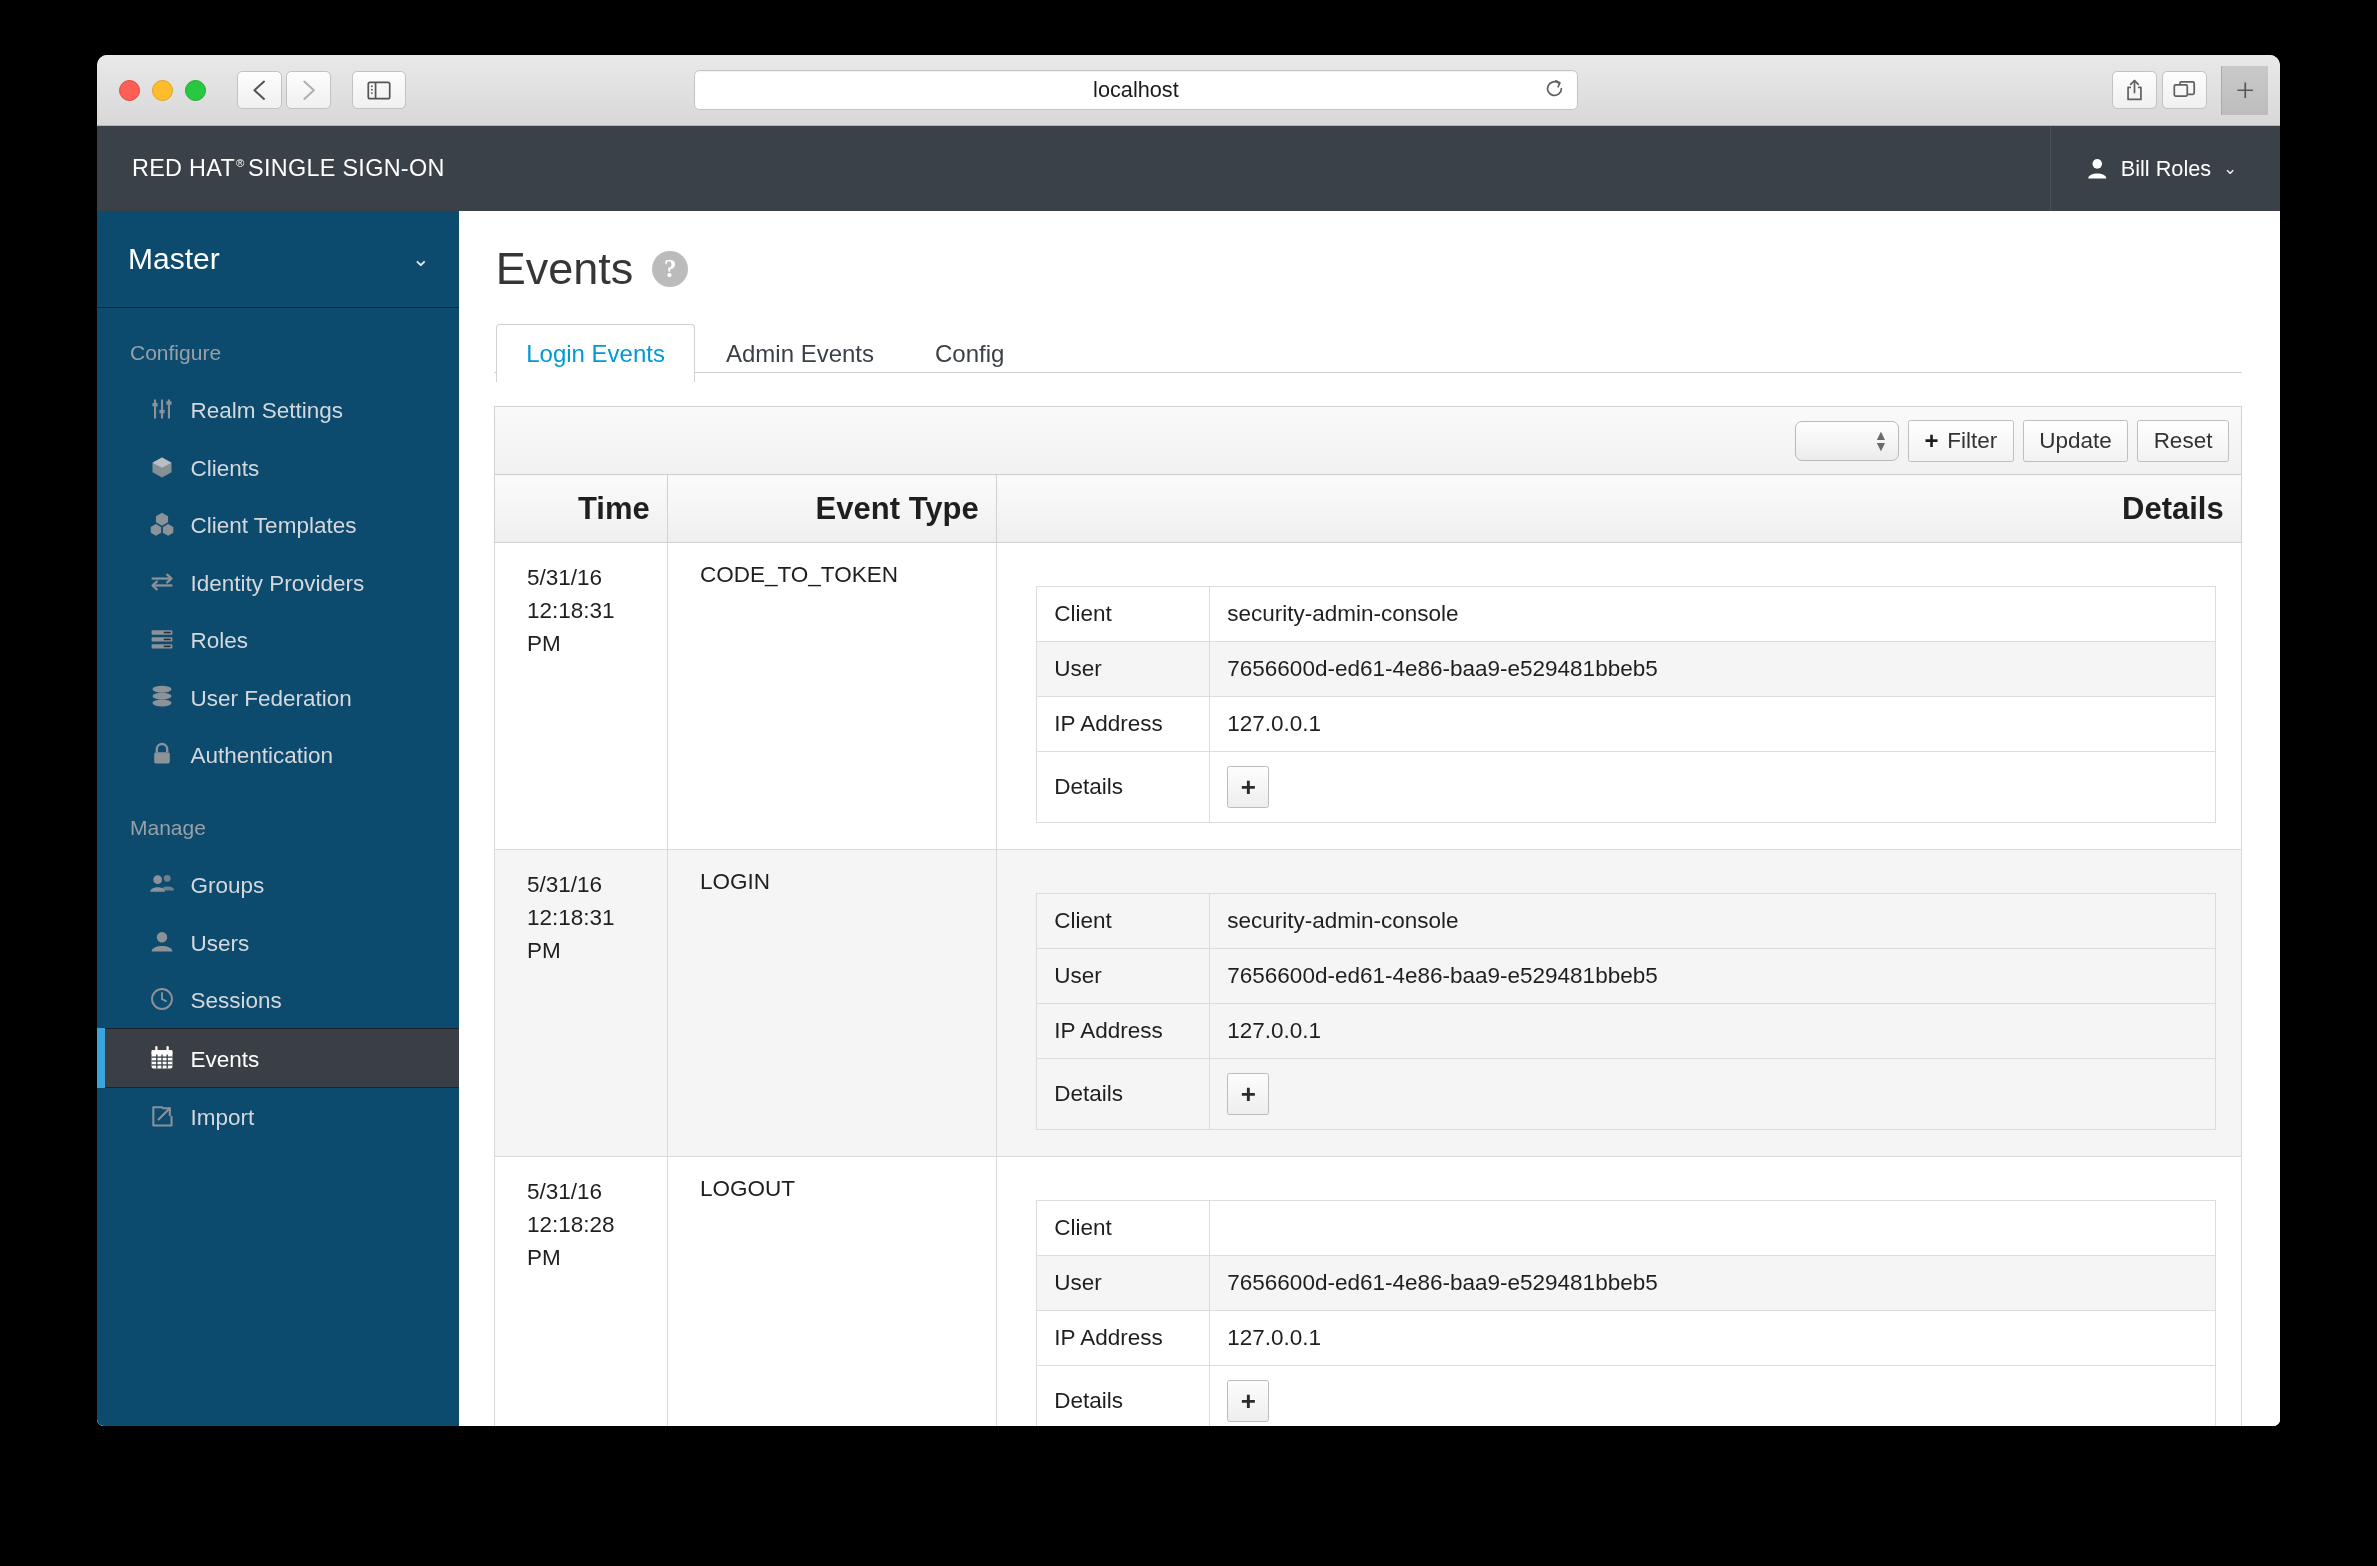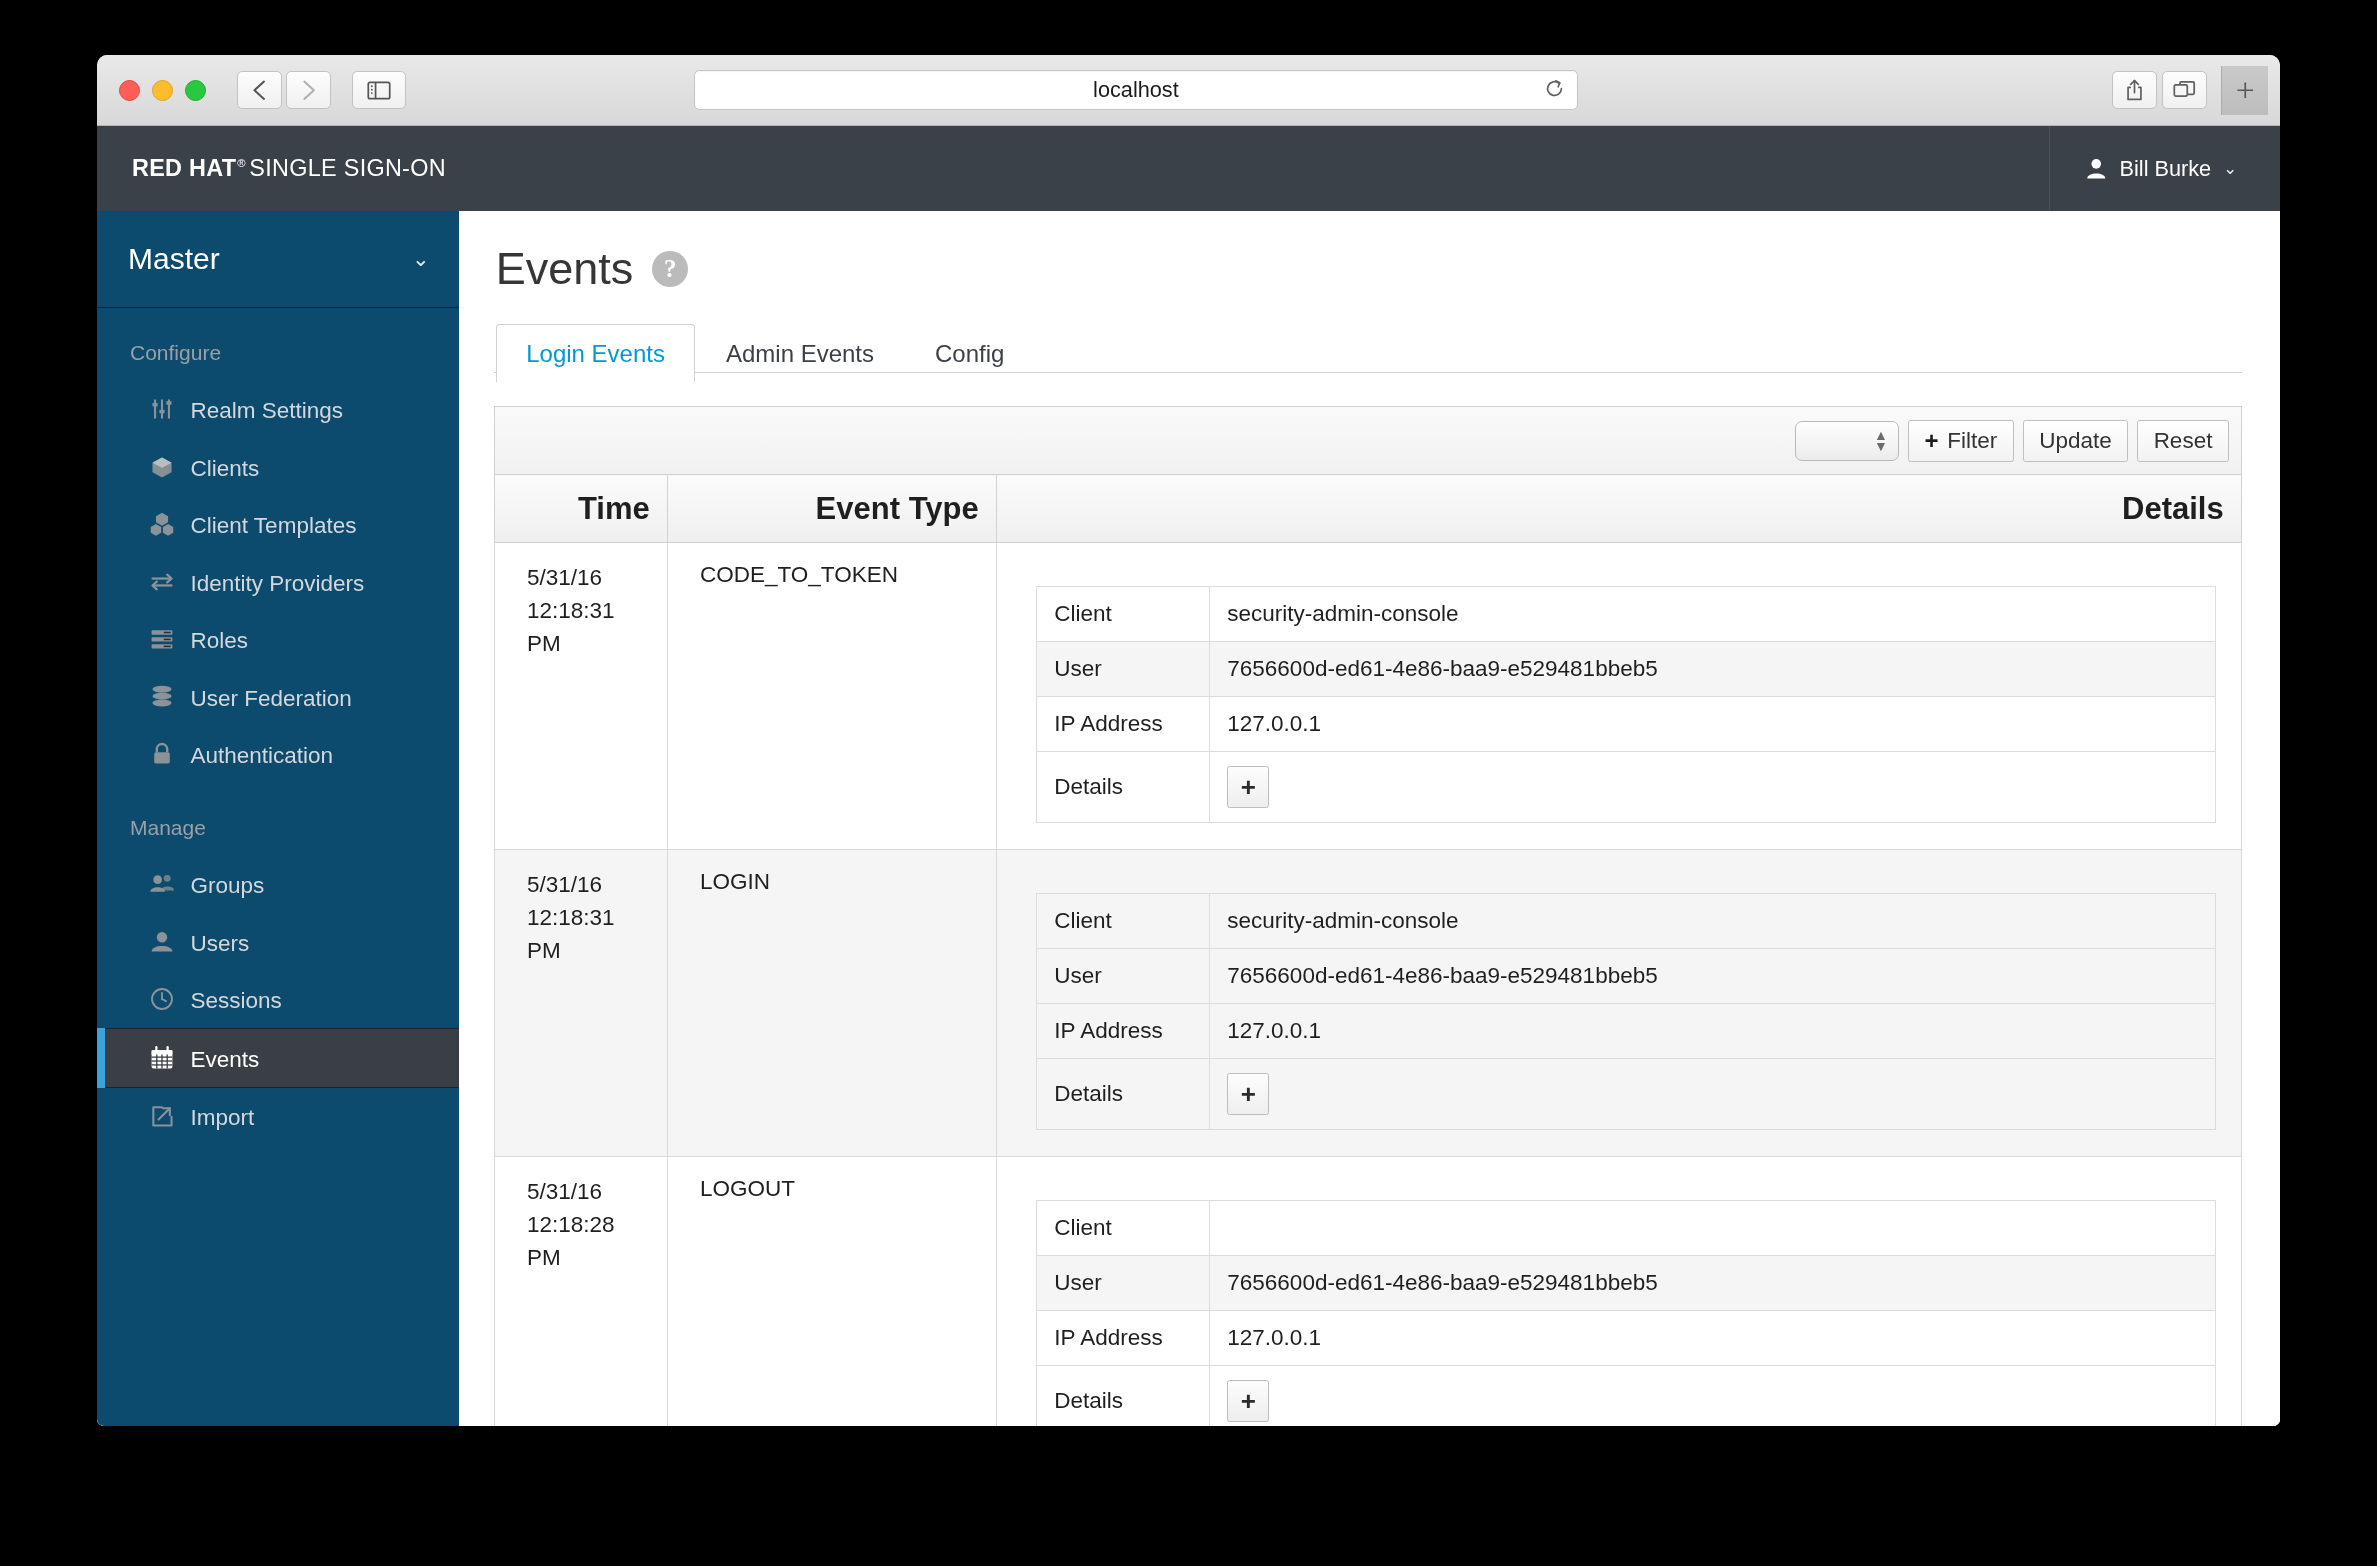--- a/index.html
+++ b/index.html
@@ -107,21 +107,21 @@
     position: relative;
   }
   .brand {
     font-size: 23.4px;
     letter-spacing: 0.3px;
     color: #ffffff;
     font-family: "Liberation Sans", sans-serif;
     display: flex;
     align-items: baseline;
   }
-  .brand .bold { font-weight: bold; }
+  .brand .bold { font-weight: normal; }
   .brand .reg { font-size: 11.3px; position: relative; top: -8.7px; margin: 0 3.5px 0 0.9px; }
   .brand .light { font-weight: normal; }
 
   .user-menu {
     display: flex;
     align-items: center;
     gap: 12px;
     height: 100%;
     padding: 0 43px 0 35px;
     border-left: 0.9px solid #4a5058;
@@ -414,21 +414,21 @@
     <div class="brand">
       <span class="bold">RED HAT</span>
         <span class="reg">®</span>
         <span class="light">SINGLE SIGN-ON</span>
     </div>
     <div class="user-menu">
       <svg width="22.5" height="24" viewBox="0 0 26 28">
         <circle cx="13" cy="8" r="5.6" fill="#ffffff"></circle>
         <path d="M2.5,25 C2.5,17.5 23.5,17.5 23.5,25 Z" fill="#ffffff"></path>
       </svg>
-      <span>Bill Burke</span>
+      <span>Bill Roles</span>
       <span class="caret">⌄</span>
     </div>
   </div>
 
   <div class="app-body">
 
     <div class="sidebar">
       <div class="realm-selector">
         <span>Master</span>
         <span class="caret">⌄</span>

